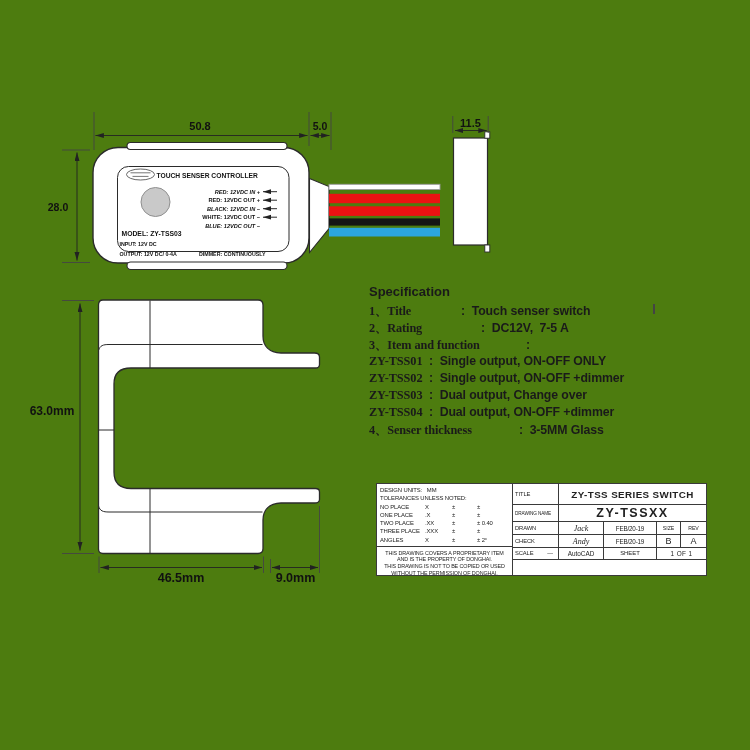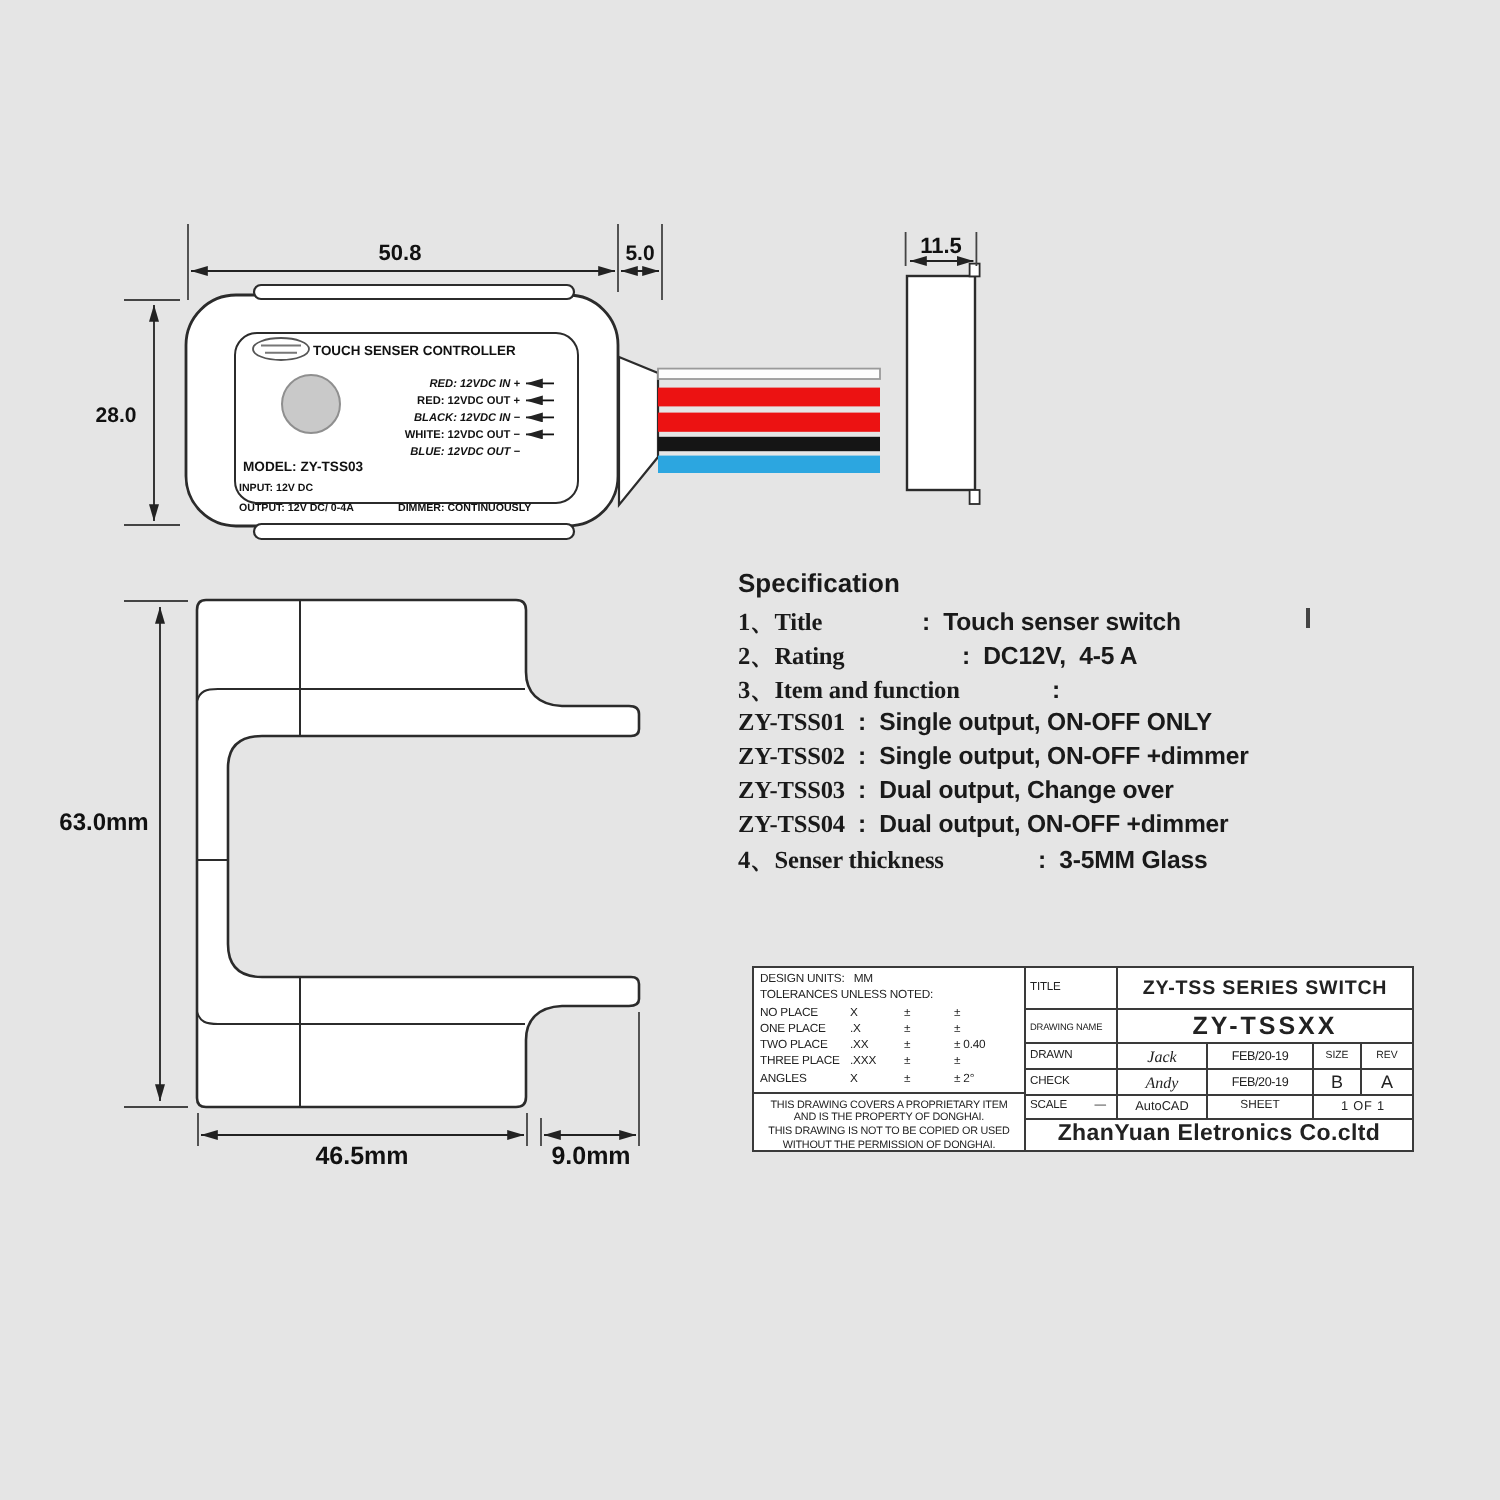--- a/index.html
+++ b/index.html
@@ -1,16 +1,16 @@
 <!DOCTYPE html>
 <html><head>
 <meta charset="utf-8">
 <style>
   html,body{margin:0;padding:0;background:#fff;}
-  .page{position:relative;width:750px;height:750px;background:#e5e5e5;overflow:hidden;
+  .page{position:relative;width:750px;height:750px;background:#4d7c0f;overflow:hidden;
         font-family:"Liberation Sans",sans-serif;color:#1a1a1a;}
   svg text{font-family:"Liberation Sans",sans-serif;fill:#111;stroke:none;}
   .art{position:absolute;left:0;top:0;}
 
   
   .spec{position:absolute;left:369px;top:284px;width:300px;}
   .spec-heading{font-size:13px;font-weight:700;margin-bottom:4px;}
   .srow{display:flex;height:17px;align-items:baseline;font-size:12.3px;font-weight:700;
         letter-spacing:-0.1px;white-space:pre;}
   .slabel{flex:0 0 auto;font-family:Liberation Serif, serif;}
@@ -157,21 +157,21 @@
     <g stroke="#444" stroke-width="0.9" fill="none">
       <path d="M270.5,559 V573 M319.5,506 V573"></path>
       <line x1="272" y1="567.5" x2="318" y2="567.5" stroke="#222" marker-start="url(#as)" marker-end="url(#ae)"></line>
       <text x="295.5" y="582" font-size="12.5" font-weight="bold" text-anchor="middle" font-family="Liberation Serif, serif">9.0mm</text>
     </g>
   </svg>
 
   <div class="spec">
     <div class="spec-heading">Specification</div>
     <div class="srow"><span class="slabel lw0">1、Title</span><span class="sval">:  Touch senser switch</span></div>
-    <div class="srow"><span class="slabel lw1">2、Rating</span><span class="sval">:  DC12V,  4-5 A</span></div>
+    <div class="srow"><span class="slabel lw1">2、Rating</span><span class="sval">:  DC12V,  7-5 A</span></div>
     <div class="srow"><span class="slabel lw2">3、Item and function</span><span class="sval">:</span></div>
     <div class="srow"><span class="slabel lw3">ZY-TSS01</span><span class="sval">:  Single output, ON-OFF ONLY</span></div>
     <div class="srow"><span class="slabel lw3">ZY-TSS02</span><span class="sval">:  Single output, ON-OFF +dimmer</span></div>
     <div class="srow"><span class="slabel lw3">ZY-TSS03</span><span class="sval">:  Dual output, Change over</span></div>
     <div class="srow"><span class="slabel lw3">ZY-TSS04</span><span class="sval">:  Dual output, ON-OFF +dimmer</span></div>
     <div class="srow"><span class="slabel lw4">4、Senser thickness</span><span class="sval">:  3-5MM Glass</span></div>
   </div>
   <div class="stray"></div>
 
   <div class="tb">
@@ -243,19 +243,16 @@
       </div>
       <div class="trow tr5">
         <div class="tc tc-label w-label scale-cell">
           <span>SCALE</span>
           <span>—</span>
         </div>
         <div class="tc w-sig cad">AutoCAD</div>
         <div class="tc w-date sheet">SHEET</div>
         <div class="tc w-rev sheetval">1 OF 1</div>
       </div>
-      <div class="tr6">
-        <span class="company">ZhanYuan Eletronics Co.cltd</span>
-      </div>
     </div>
   </div>
 
 </div>
 
 </body></html>

